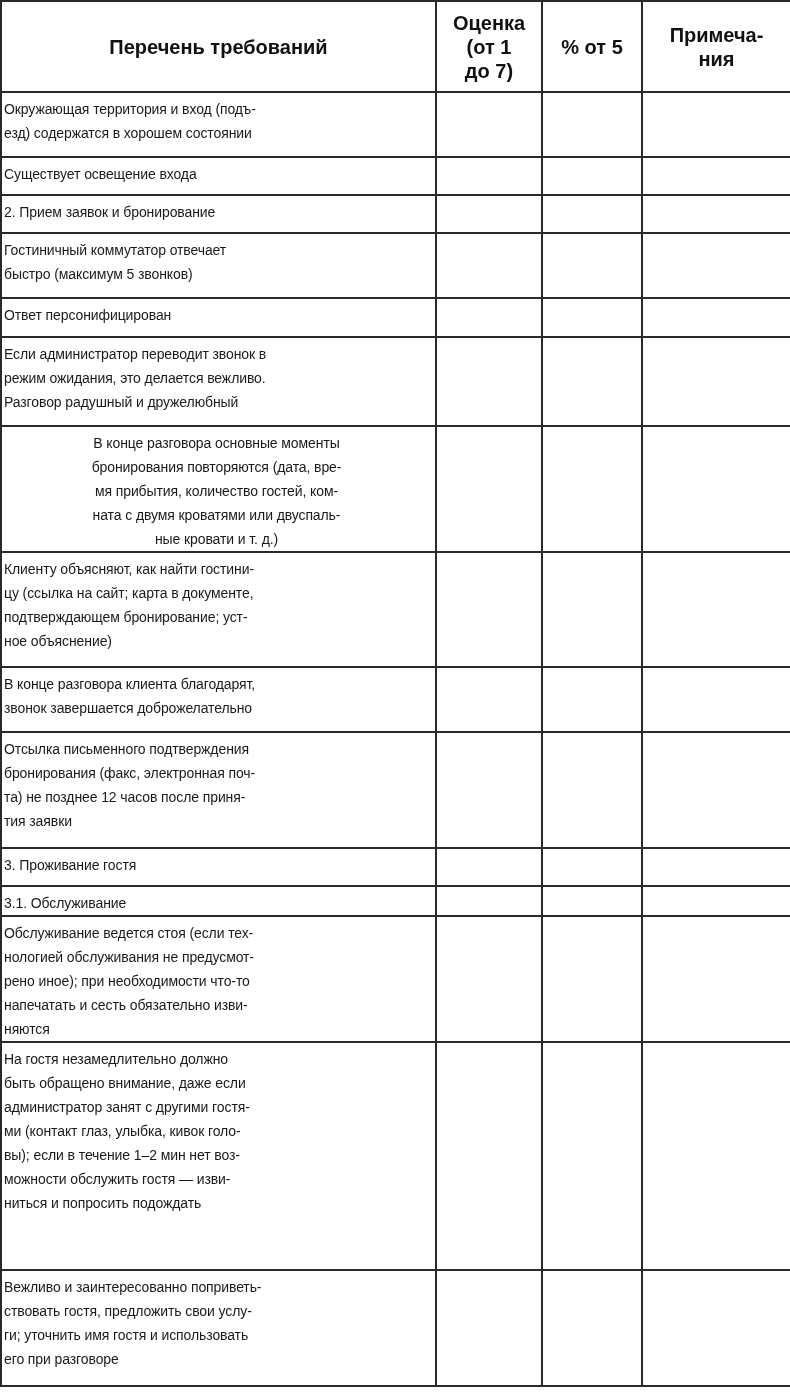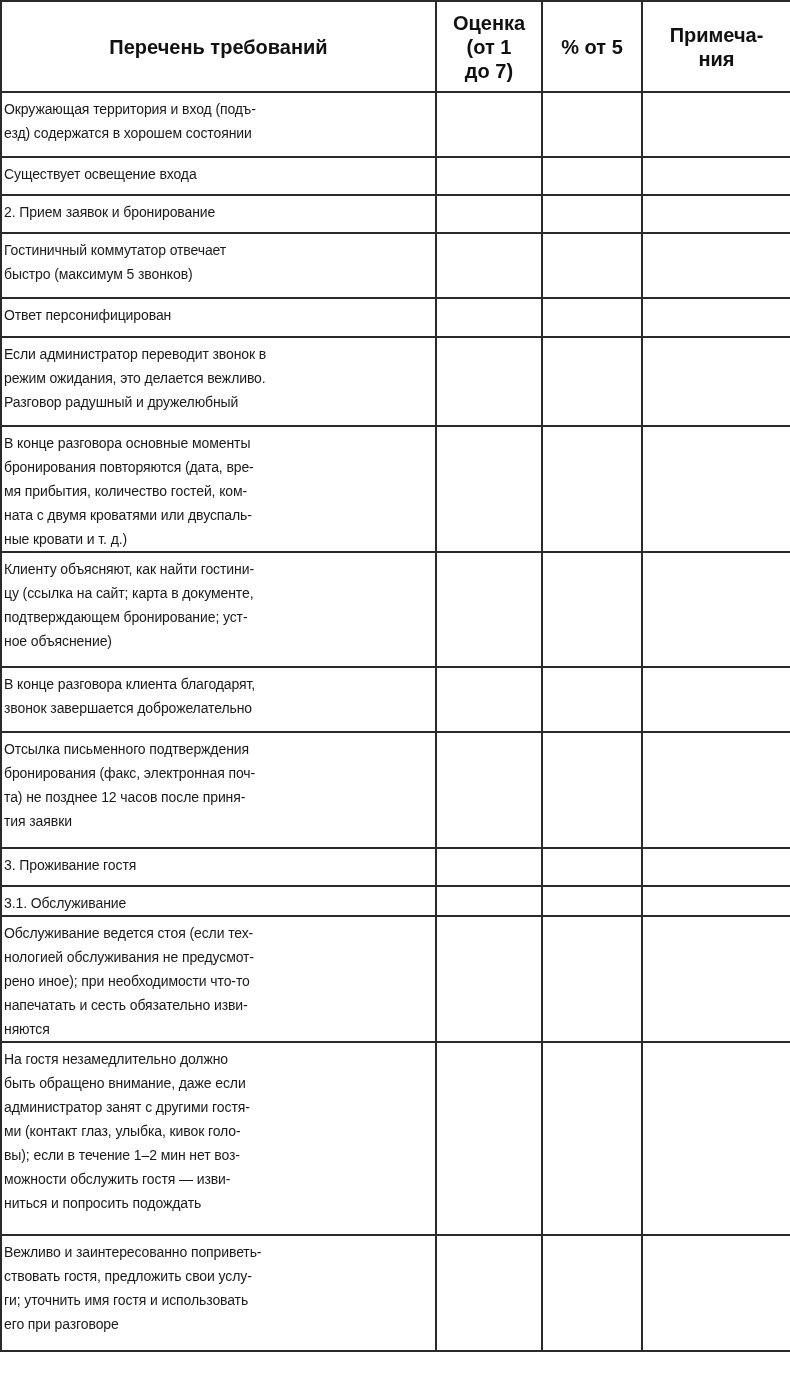--- a/index.html
+++ b/index.html
@@ -108,21 +108,21 @@
       <tr style="height: 89px; border-radius: 31px;">
         <td class="req">
           <div>Если администратор переводит звонок в</div>
           <div>режим ожидания, это делается вежливо.</div>
           <div>Разговор радушный и дружелюбный</div>
         </td>
         <td class="cell-empty"></td>
         <td class="cell-empty"></td>
         <td class="cell-empty"></td>
       </tr>
-      <tr style="height: 109px;">
+      <tr style="height: 109px; text-align: center;">
         <td class="req">
           <div>В конце разговора основные моменты</div>
           <div>бронирования повторяются (дата, вре-</div>
           <div>мя прибытия, количество гостей, ком-</div>
           <div>ната с двумя кроватями или двуспаль-</div>
           <div>ные кровати и т. д.)</div>
         </td>
         <td class="cell-empty"></td>
         <td class="cell-empty"></td>
         <td class="cell-empty"></td>
@@ -179,21 +179,21 @@
           <div>Обслуживание ведется стоя (если тех-</div>
           <div>нологией обслуживания не предусмот-</div>
           <div>рено иное); при необходимости что-то</div>
           <div>напечатать и сесть обязательно изви-</div>
           <div>няются</div>
         </td>
         <td class="cell-empty"></td>
         <td class="cell-empty"></td>
         <td class="cell-empty"></td>
       </tr>
-      <tr style="height: 193px;">
+      <tr style="height: 228px;">
         <td class="req">
           <div>На гостя незамедлительно должно</div>
           <div>быть обращено внимание, даже если</div>
           <div>администратор занят с другими гостя-</div>
           <div>ми (контакт глаз, улыбка, кивок голо-</div>
           <div>вы); если в течение 1–2 мин нет воз-</div>
           <div>можности обслужить гостя — изви-</div>
           <div>ниться и попросить подождать</div>
         </td>
         <td class="cell-empty"></td>

